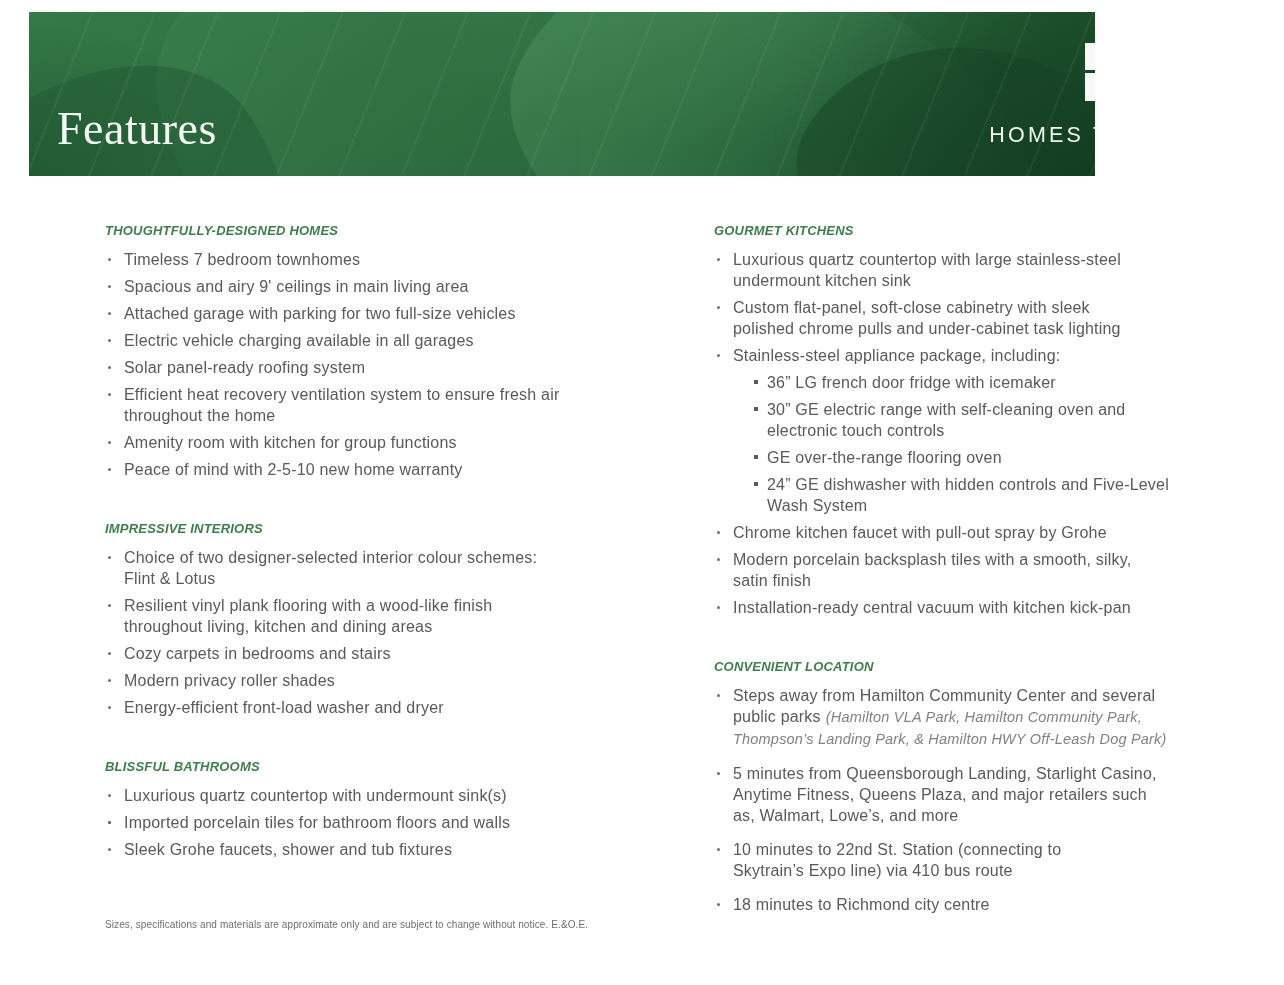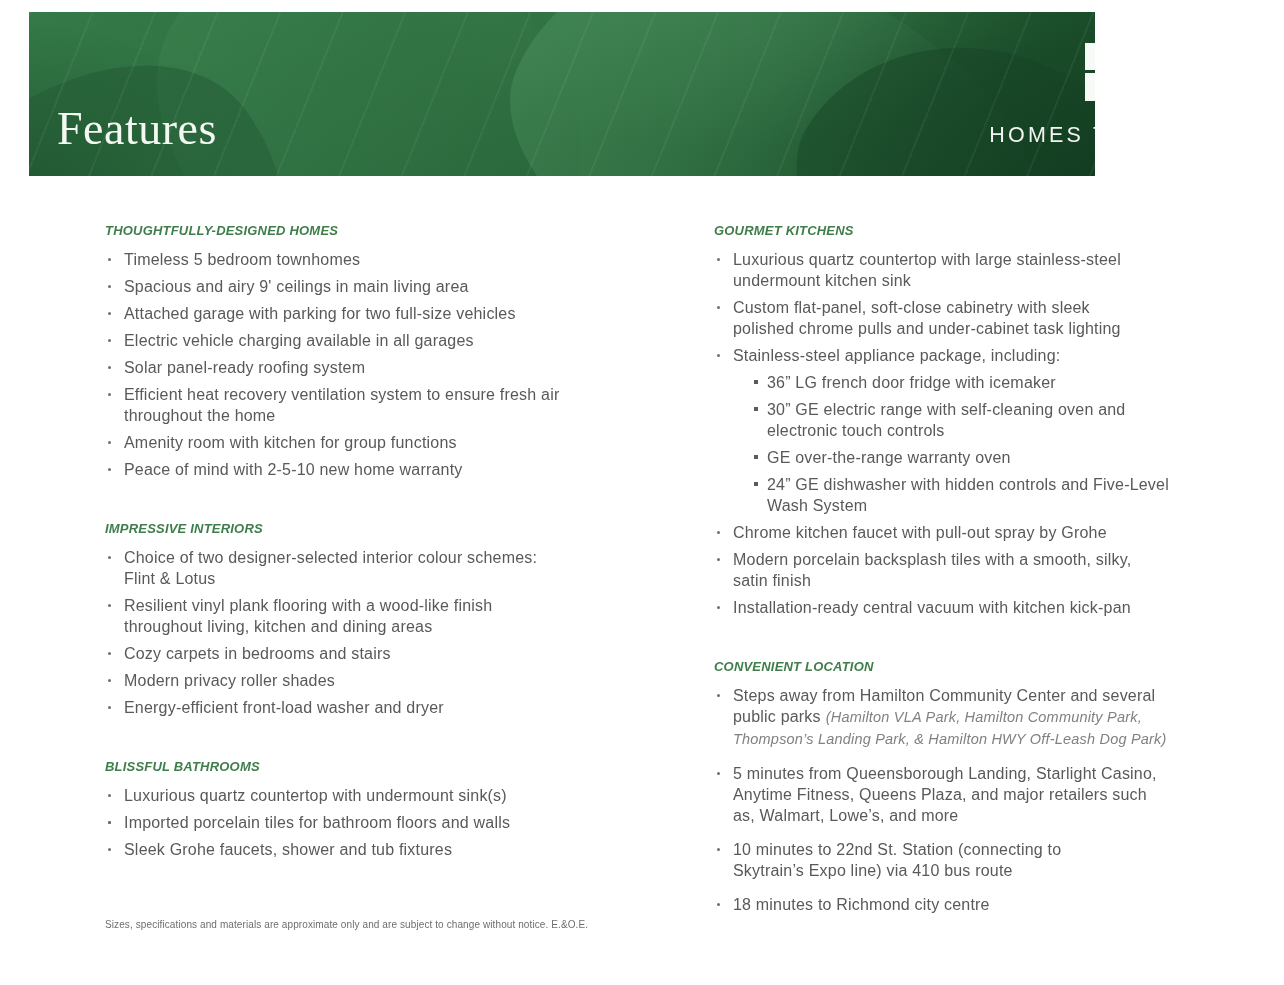--- a/index.html
+++ b/index.html
@@ -81,21 +81,21 @@
       </svg>
       <div class="brand-name">HOMES THOMPSON</div>
     </div>
   </div>
 
   <div class="col col-left">
 
     <div class="section">
       <h3 class="sec-h">THOUGHTFULLY-DESIGNED HOMES</h3>
       <ul>
-        <li><span class="bullet"></span><span class="txt">Timeless 5 bedroom townhomes</span></li>
+        <li><span class="bullet"></span><span class="txt">Timeless 7 bedroom townhomes</span></li>
         <li><span class="bullet"></span><span class="txt">Spacious and airy 9' ceilings in main living area</span></li>
         <li><span class="bullet"></span><span class="txt">Attached garage with parking for two full-size vehicles</span></li>
         <li><span class="bullet"></span><span class="txt">Electric vehicle charging available in all garages</span></li>
         <li><span class="bullet"></span><span class="txt">Solar panel-ready roofing system</span></li>
         <li><span class="bullet"></span><span class="txt">Efficient heat recovery ventilation system to ensure fresh air
 throughout the home</span></li>
         <li><span class="bullet"></span><span class="txt">Amenity room with kitchen for group functions</span></li>
         <li><span class="bullet"></span><span class="txt">Peace of mind with 2-5-10 new home warranty</span></li>
       </ul>
     </div>
@@ -132,21 +132,21 @@
       <ul>
         <li><span class="bullet"></span><span class="txt">Luxurious quartz countertop with large stainless-steel
 undermount kitchen sink</span></li>
         <li><span class="bullet"></span><span class="txt">Custom flat-panel, soft-close cabinetry with sleek
 polished chrome pulls and under-cabinet task lighting</span></li>
         <li><span class="bullet"></span><span class="txt">Stainless-steel appliance package, including:</span>
           <ul class="sub">
             <li><span class="bullet"></span><span class="txt">36” LG french door fridge with icemaker</span></li>
             <li><span class="bullet"></span><span class="txt">30” GE electric range with self-cleaning oven and
 electronic touch controls</span></li>
-            <li><span class="bullet"></span><span class="txt">GE over-the-range warranty oven</span></li>
+            <li><span class="bullet"></span><span class="txt">GE over-the-range flooring oven</span></li>
             <li><span class="bullet"></span><span class="txt">24” GE dishwasher with hidden controls and Five-Level
 Wash System</span></li>
           </ul>
         </li>
         <li><span class="bullet"></span><span class="txt">Chrome kitchen faucet with pull-out spray by Grohe</span></li>
         <li><span class="bullet"></span><span class="txt">Modern porcelain backsplash tiles with a smooth, silky,
 satin finish</span></li>
         <li><span class="bullet"></span><span class="txt">Installation-ready central vacuum with kitchen kick-pan</span></li>
       </ul>
     </div>

